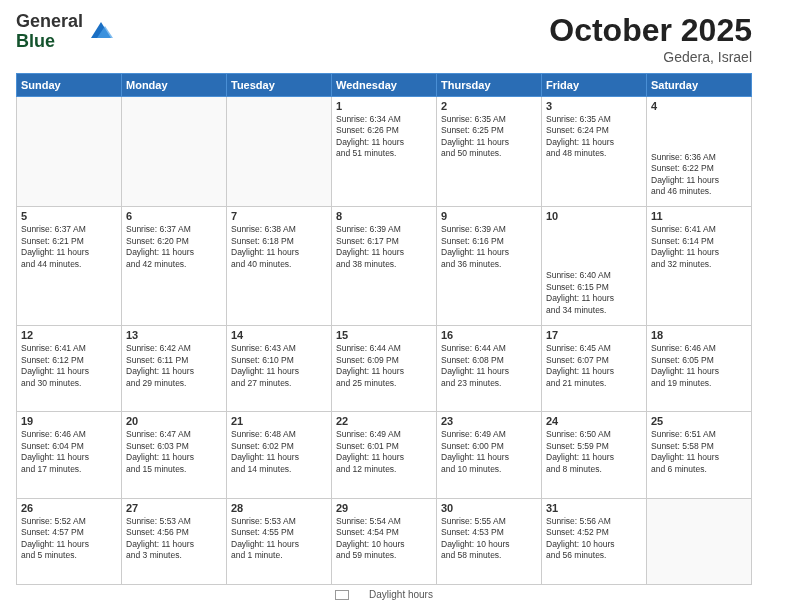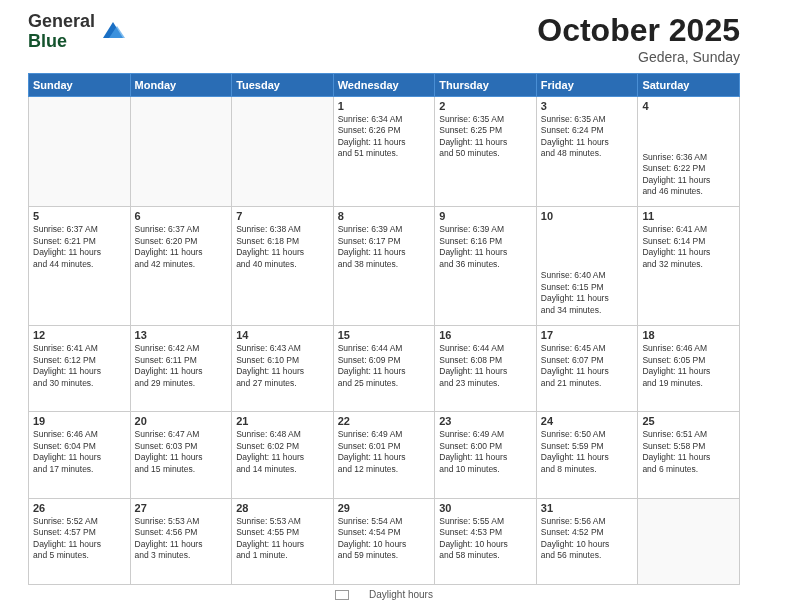--- a/index.html
+++ b/index.html
@@ -6,21 +6,21 @@
     body {
       width: 792px;
       height: 612px;
       font-family: Arial, Helvetica, sans-serif;
       background: #fff;
       overflow: hidden;
     }
     .page {
       width: 768px;
       height: 612px;
-      padding: 12px 28px;
+      padding: 12px 16px;
       display: flex;
       flex-direction: column;
     }
     .header {
       display: flex;
       justify-content: space-between;
       align-items: flex-start;
       margin-bottom: 8px;
     }
     .logo {
@@ -130,21 +130,21 @@
         <span class="logo-general">General</span>
         <span class="logo-blue">Blue</span>
       </div>
       <svg class="logo-icon" viewBox="0 0 28 28">
         <polygon points="4,22 14,6 24,22" fill="#1a6fc4"></polygon>
         <polygon points="10,22 18,10 26,22" fill="#4a9fe8" opacity="0.7"></polygon>
       </svg>
     </div>
     <div class="title-block">
       <div class="title-month">October 2025</div>
-      <div class="title-location">Gedera, Sunday</div>
+      <div class="title-location">Gedera, Israel</div>
     </div>
   </div>
 
   <table class="calendar">
     <thead>
       <tr>
       <th>Sunday</th>
           <th>Monday</th>
           <th>Tuesday</th>
           <th>Wednesday</th>

